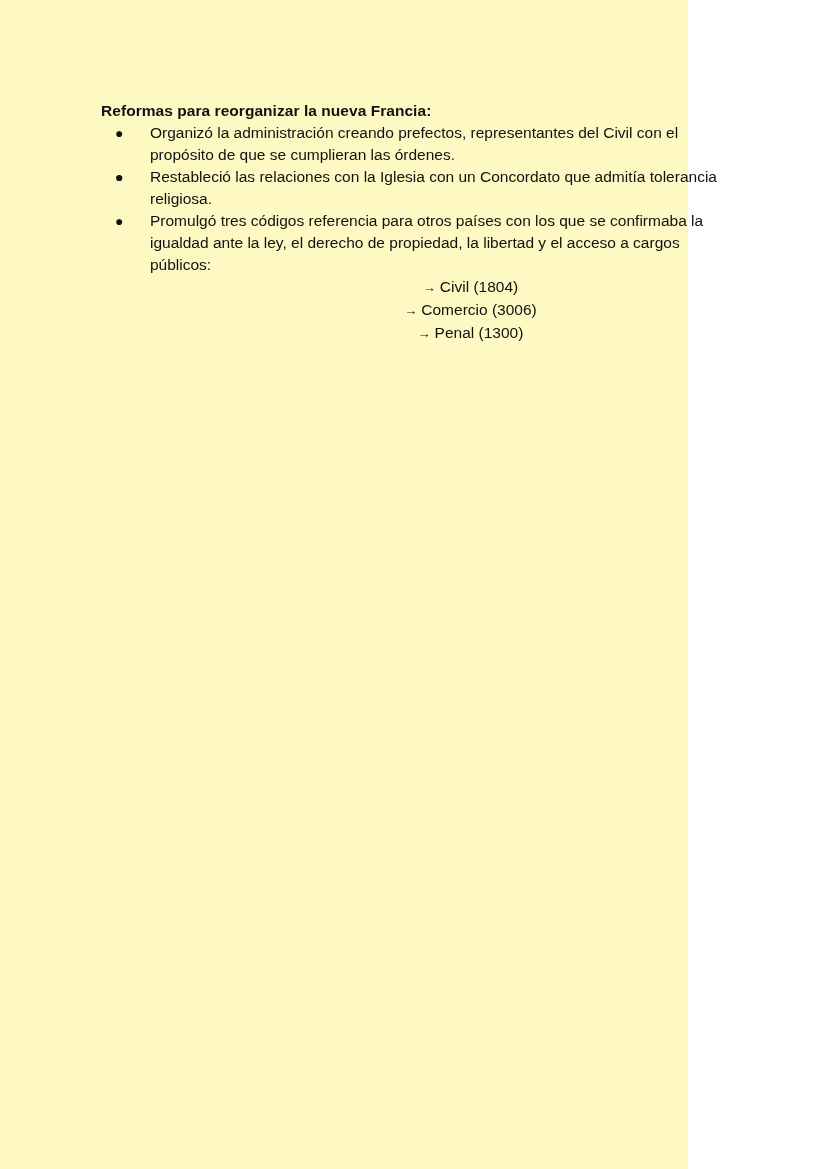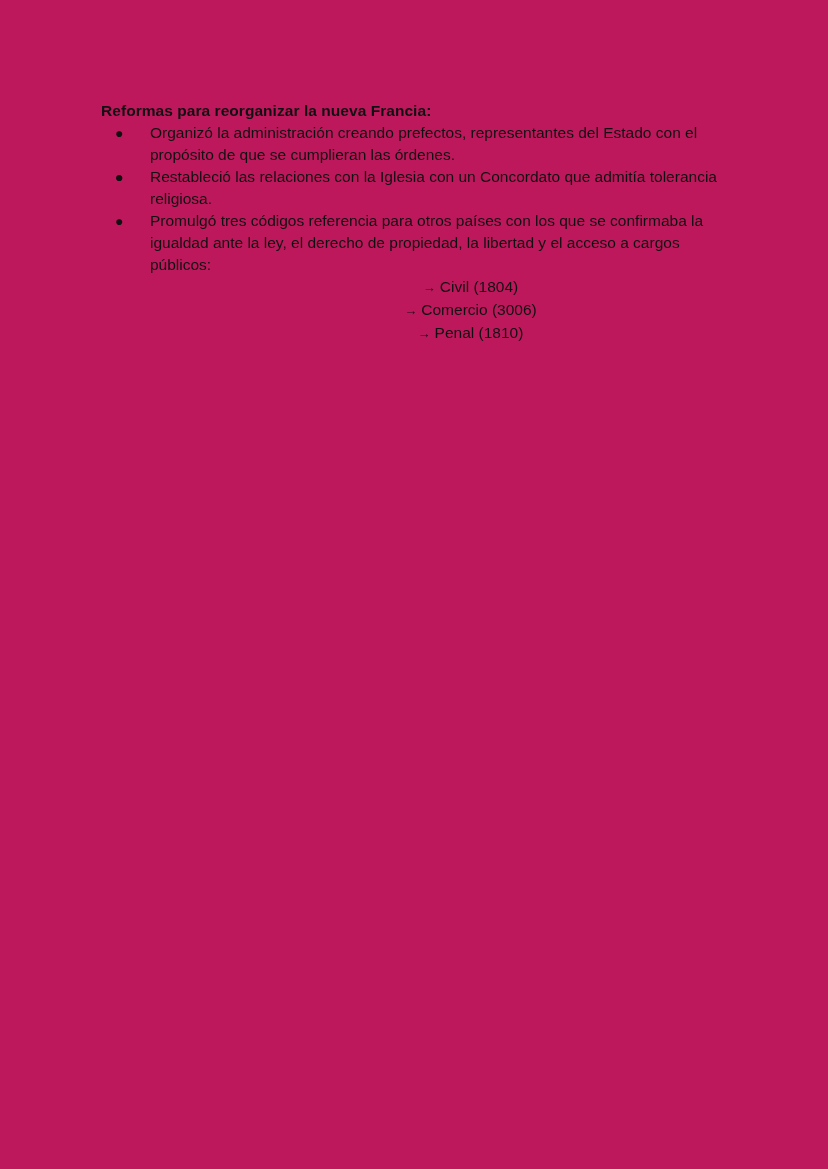--- a/index.html
+++ b/index.html
@@ -11,22 +11,22 @@
       width: 828px;
       height: 1169px;
       position: relative;
       overflow: hidden;
       font-family: "Liberation Sans", "DejaVu Sans", sans-serif;
       color: #111111;
     }
     .page {
       position: absolute;
       left: 0; top: 0;
-      width: 828px; height: 1169px;
-      background: #be185d;
+      width: 688px; height: 1169px;
+      background: #fef9c3;
     }
     .heading {
       position: absolute;
       left: 101px;
       top: 100px;
       font-size: 15.5px;
       font-weight: bold;
       line-height: 22px;
       letter-spacing: 0.05px;
     }
@@ -70,38 +70,38 @@
   </style>
 </head>
 <body>
 
 <div class="page">
   <div class="heading">Reformas para reorganizar la nueva Francia:</div>
 
   <ul class="list">
     <li class="list-item">
       <span class="bullet">●</span>
-      <span>Organizó la administración creando prefectos, representantes del Estado con el propósito de que se cumplieran las órdenes.</span>
+      <span>Organizó la administración creando prefectos, representantes del Civil con el propósito de que se cumplieran las órdenes.</span>
     </li>
     <li class="list-item">
       <span class="bullet">●</span>
     </li>
     <li class="list-item">
       <span class="bullet">●</span>
       <span>Restableció las relaciones con la Iglesia con un Concordato que admitía tolerancia religiosa.</span>
     </li>
     <li class="list-item">
       <span class="bullet">●</span>
       <span>Promulgó  tres códigos referencia para otros países con los que se confirmaba la igualdad ante la ley, el derecho de propiedad, la libertad y el acceso a cargos públicos:</span>
       <ul class="sublist">
         <li class="sub-item">
           <span class="arrow">→</span><span>Civil (1804)</span>
         </li>
         <li class="sub-item">
           <span class="arrow">→</span><span>Comercio (3006)</span>
         </li>
         <li class="sub-item">
-          <span class="arrow">→</span><span>Penal (1810)</span>
+          <span class="arrow">→</span><span>Penal (1300)</span>
         </li>
       </ul>
     </li>
   </ul>
 </div>
 
 </body></html>

